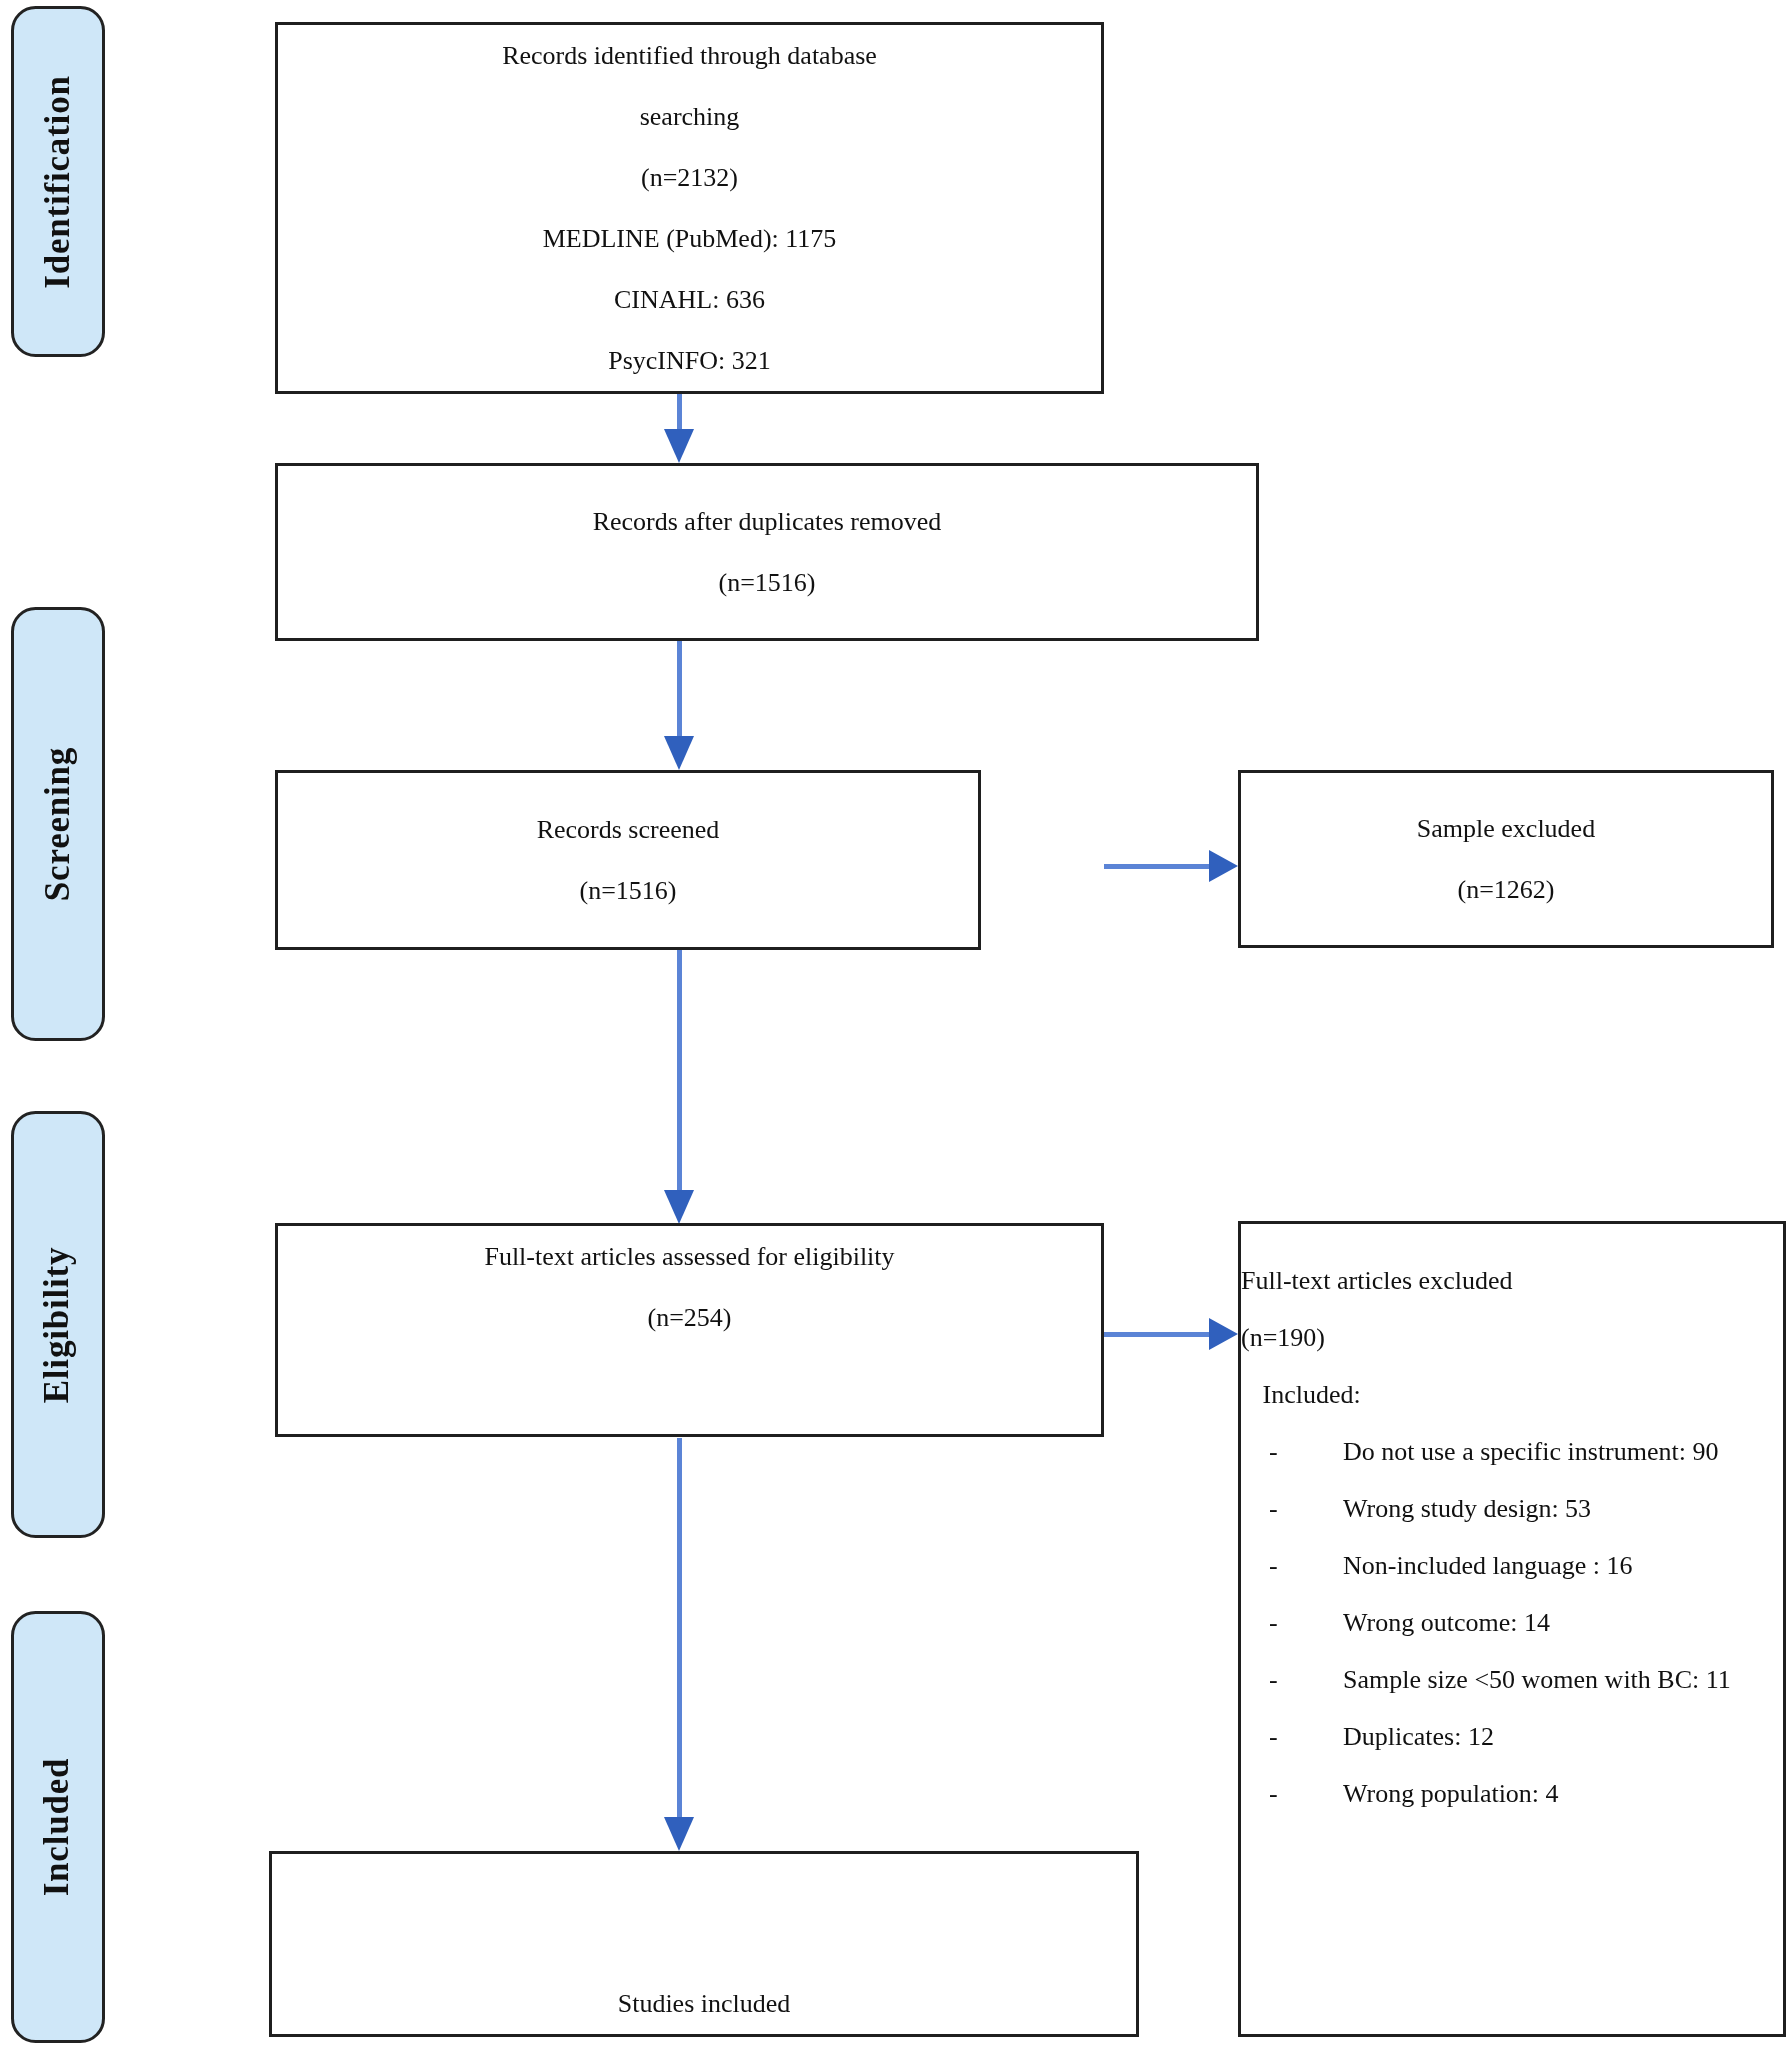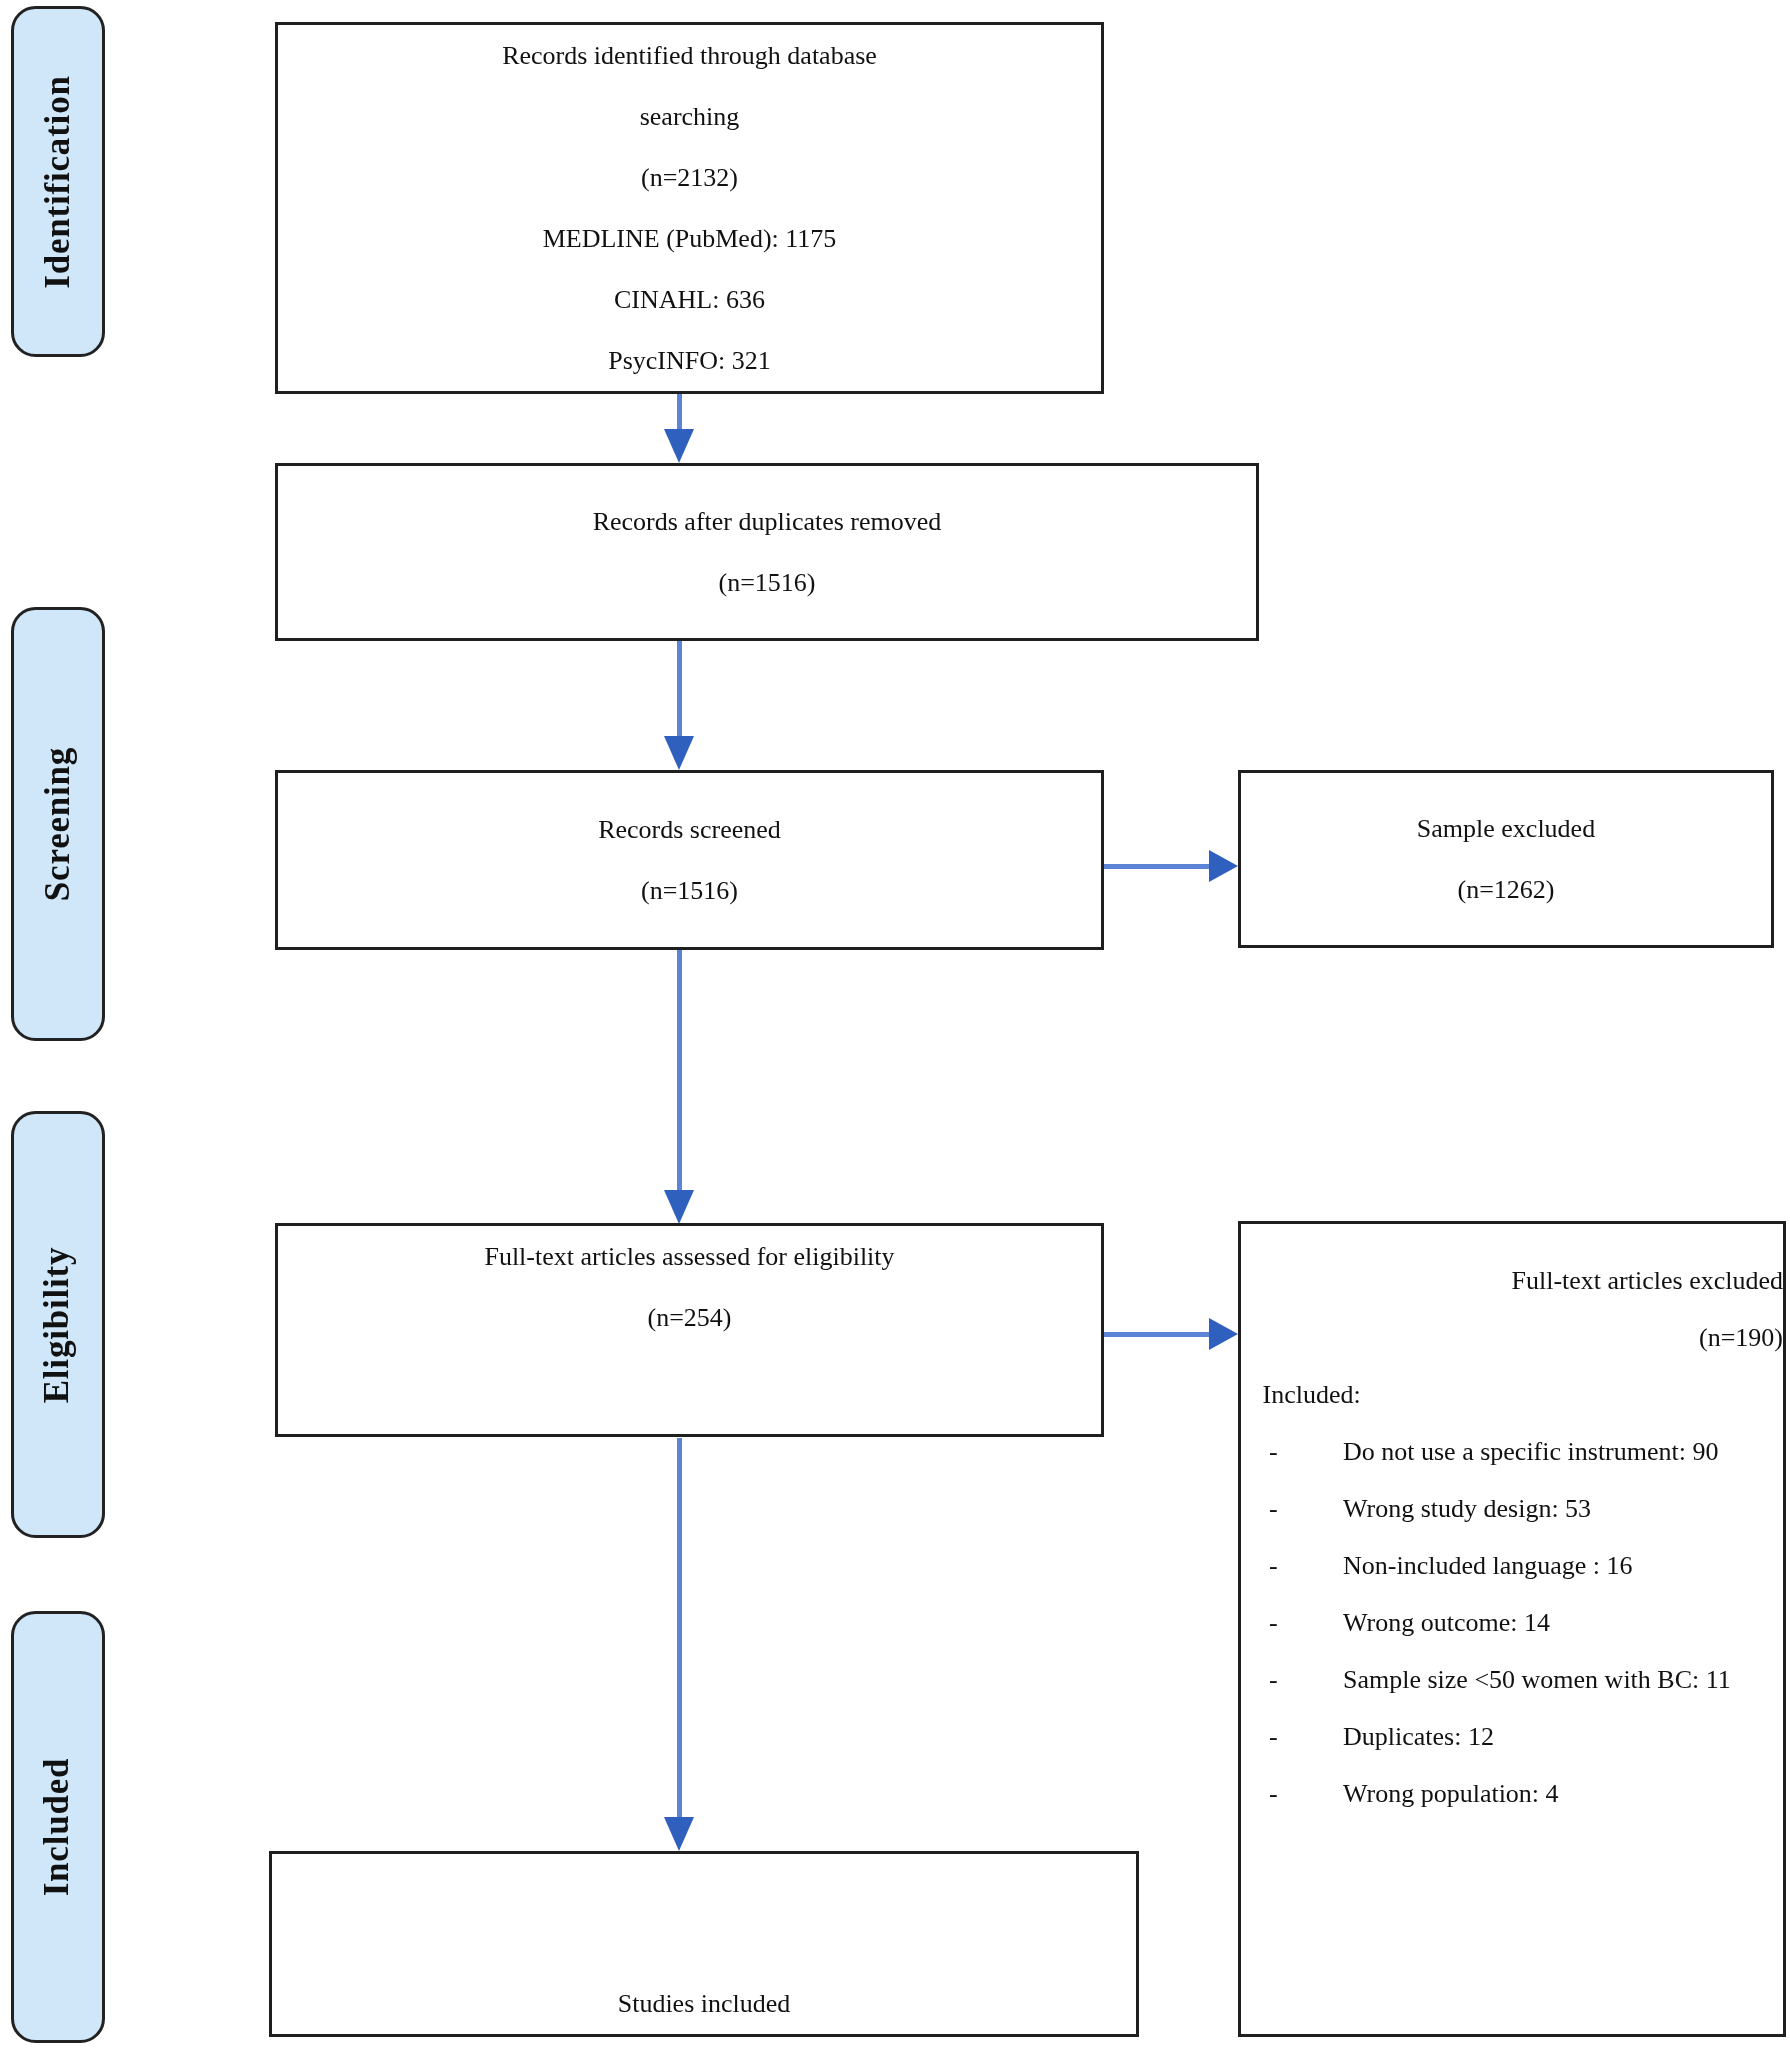--- a/index.html
+++ b/index.html
@@ -45,21 +45,21 @@
   }
   .fbox.top-align{justify-content:flex-start;}
   .fbox .line{width:100%;}
   
   .fbox.reasons-box{
     justify-content:flex-start;
     text-align:left;
     line-height:57px;
     padding-top:28px;
   }
-  .reasons-box .title-line{text-align:right;width:100%;}
+  .reasons-box .title-line{text-align:left;width:100%;}
   .reasons-box .reasons-label{padding-left:21.5px;}
   .reason{
     display:flex;align-items:flex-start;
     padding-left:28px;
   }
   .reason .dash{width:74px;flex:0 0 74px;}
   .reason .reason-text{width:388px;}
   
   .varrow-line{position:absolute;width:4.6px;background:var(--arrow-line);}
   .varrow-head{
@@ -107,21 +107,21 @@
   <div class="varrow-head" style="left:664px;top:429px;"></div>
 
   <div class="fbox" style="left:275px;top:463px;width:984px;height:178px;">
     <div class="line">Records after duplicates removed</div>
     <div class="line">(n=1516)</div>
   </div>
 
   <div class="varrow-line" style="left:677px;top:641px;height:97px;"></div>
   <div class="varrow-head" style="left:664px;top:736px;"></div>
 
-  <div class="fbox" style="left:275px;top:770px;width:829px;height:180px;">
+  <div class="fbox" style="left:275px;top:770px;width:706px;height:180px;">
     <div class="line">Records screened</div>
     <div class="line">(n=1516)</div>
   </div>
 
   <div class="harrow-line" style="left:1104px;top:864px;width:106px;"></div>
   <div class="harrow-head" style="left:1209px;top:850px;"></div>
 
   <div class="fbox" style="left:1238px;top:770px;width:536px;height:178px;">
     <div class="line">Sample excluded</div>
     <div class="line">(n=1262)</div>

